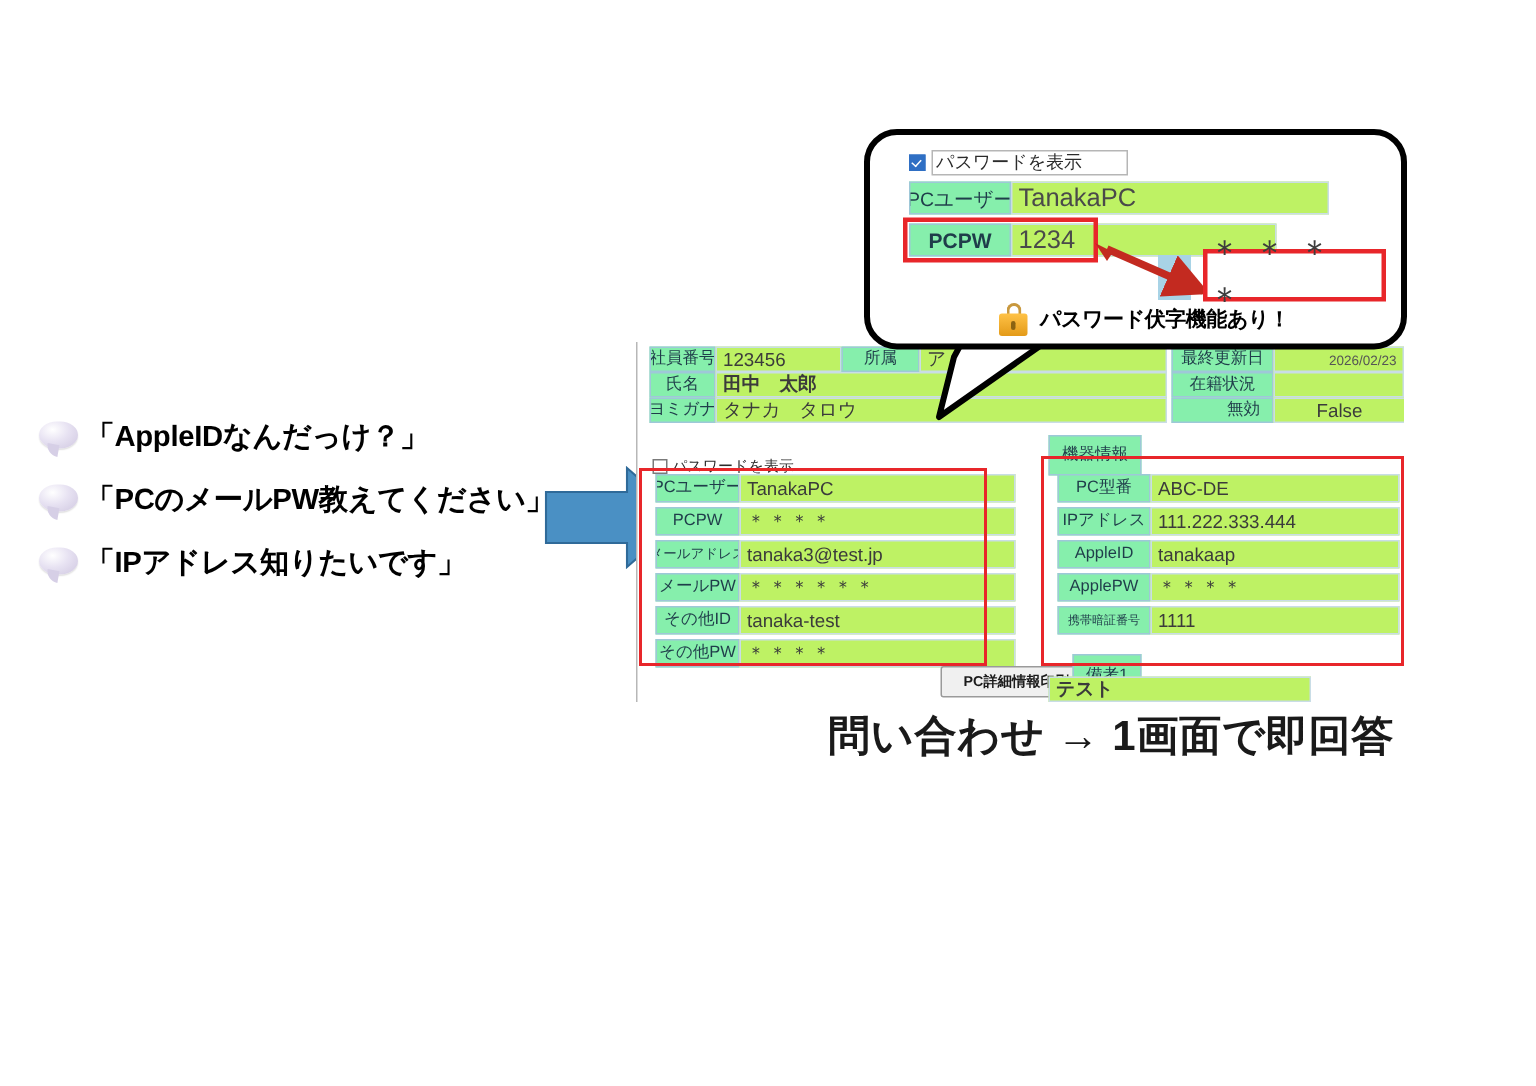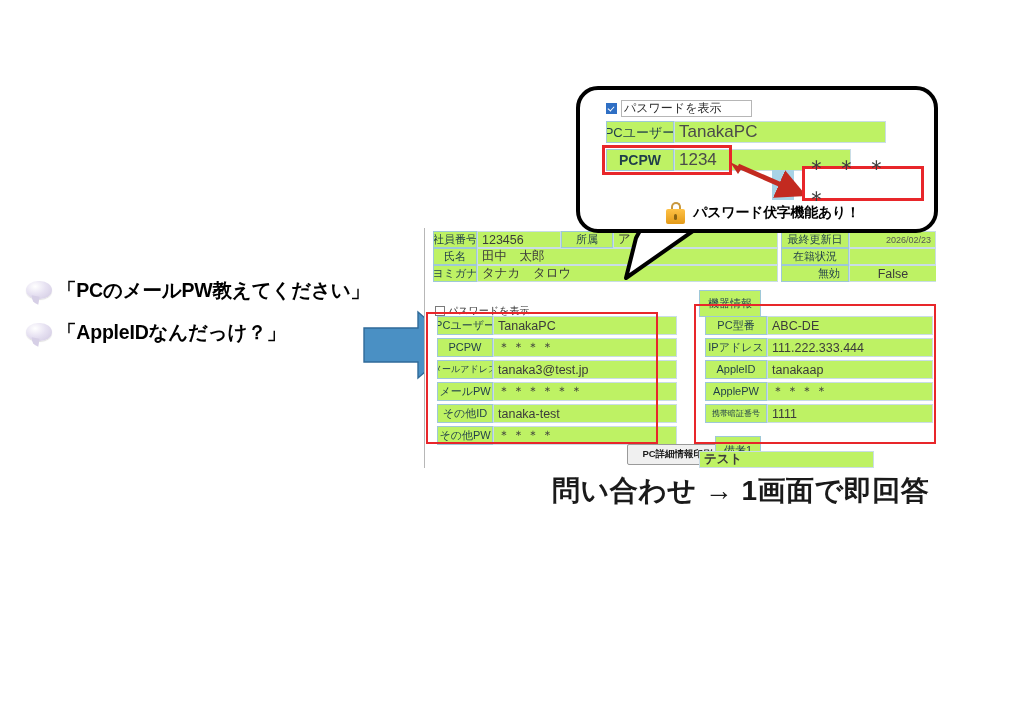--- a/index.html
+++ b/index.html
@@ -36,21 +36,21 @@
     position:absolute;left:424px;top:228px;width:512px;height:240px;
     background:#ffffff;overflow:hidden;
   }
   #app-panel:before{
     content:"";position:absolute;left:0;top:0;width:1px;height:240px;background:#b7b7b7;
   }
   .pnl-inner{position:absolute;left:9px;top:0;width:503px;height:240px;}
 
   
   .lbl{
-    background:#bef264;color:#1f3d4a;border:1px solid #9ec8d8;
+    background:#86efac;color:#1f3d4a;border:1px solid #9ec8d8;
     font-size:11px;text-align:center;line-height:1;
     display:flex;align-items:center;justify-content:center;
     box-sizing:border-box;overflow:hidden;white-space:nowrap;
   }
   .lbl.rt{justify-content:flex-end;padding-right:8px;}
   .fld{
     background:#bef264;border:1px solid #c9dde6;color:#3b3b3b;
     font-size:12.5px;display:flex;align-items:center;padding-left:4px;
     box-sizing:border-box;overflow:hidden;white-space:nowrap;
   }
@@ -60,21 +60,21 @@
   .stars{letter-spacing:2.5px;font-size:12px;}
 
   .abs{position:absolute;}
 
   
   #hdr-emp-label{left:0px;top:3px;width:44px;height:17px;}
   #hdr-emp-value{left:44px;top:3px;width:84px;height:17px;}
   #hdr-dept-label{left:128px;top:3px;width:52px;height:17px;}
   #hdr-dept-value{left:180px;top:3px;width:165px;height:17px;}
   #hdr-name-label{left:0px;top:20px;width:44px;height:17px;}
-  #hdr-name-value{left:44px;top:20px;width:301px;height:17px;}
+  #hdr-name-value{left:44px;top:20px;width:301px;height:17px;font-weight:bold;}
   #hdr-kana-label{left:0px;top:37px;width:44px;height:17px;}
   #hdr-kana-value{left:44px;top:37px;width:301px;height:17px;}
 
   #hdr-upd-label{left:348px;top:3px;width:68px;height:17px;}
   #hdr-upd-value{left:416px;top:3px;width:87px;height:17px;}
   #hdr-sts-label{left:348px;top:20px;width:68px;height:17px;}
   #hdr-sts-value{left:416px;top:20px;width:87px;height:17px;}
   #hdr-dis-label{left:348px;top:37px;width:68px;height:17px;}
   #hdr-dis-value{left:416px;top:37px;width:88px;height:17px;}
 
@@ -148,25 +148,29 @@
   }
 </style>
 </head>
 <body>
 
 <div class="stage">
 
   <div id="question-list">
     <div class="q-row">
       <span class="q-bubble"></span>
-      <span class="q-text">「PCのメールPW教えてください」</span>
+      <span class="q-text">「AppleIDなんだっけ？」</span>
     </div>
     <div class="q-row">
       <span class="q-bubble"></span>
-      <span class="q-text">「AppleIDなんだっけ？」</span>
+      <span class="q-text">「PCのメールPW教えてください」</span>
+    </div>
+    <div class="q-row">
+      <span class="q-bubble"></span>
+      <span class="q-text">「IPアドレス知りたいです」</span>
     </div>
   </div>
 
   <svg id="flow-arrow" viewBox="0 0 96 74">
     <polygon points="2,20 56,20 56,4 94,37 56,70 56,54 2,54" fill="#4a90c4" stroke="#2f6a99" stroke-width="1.4"></polygon>
   </svg>
 
   <div id="app-panel">
     <div class="pnl-inner">
 

